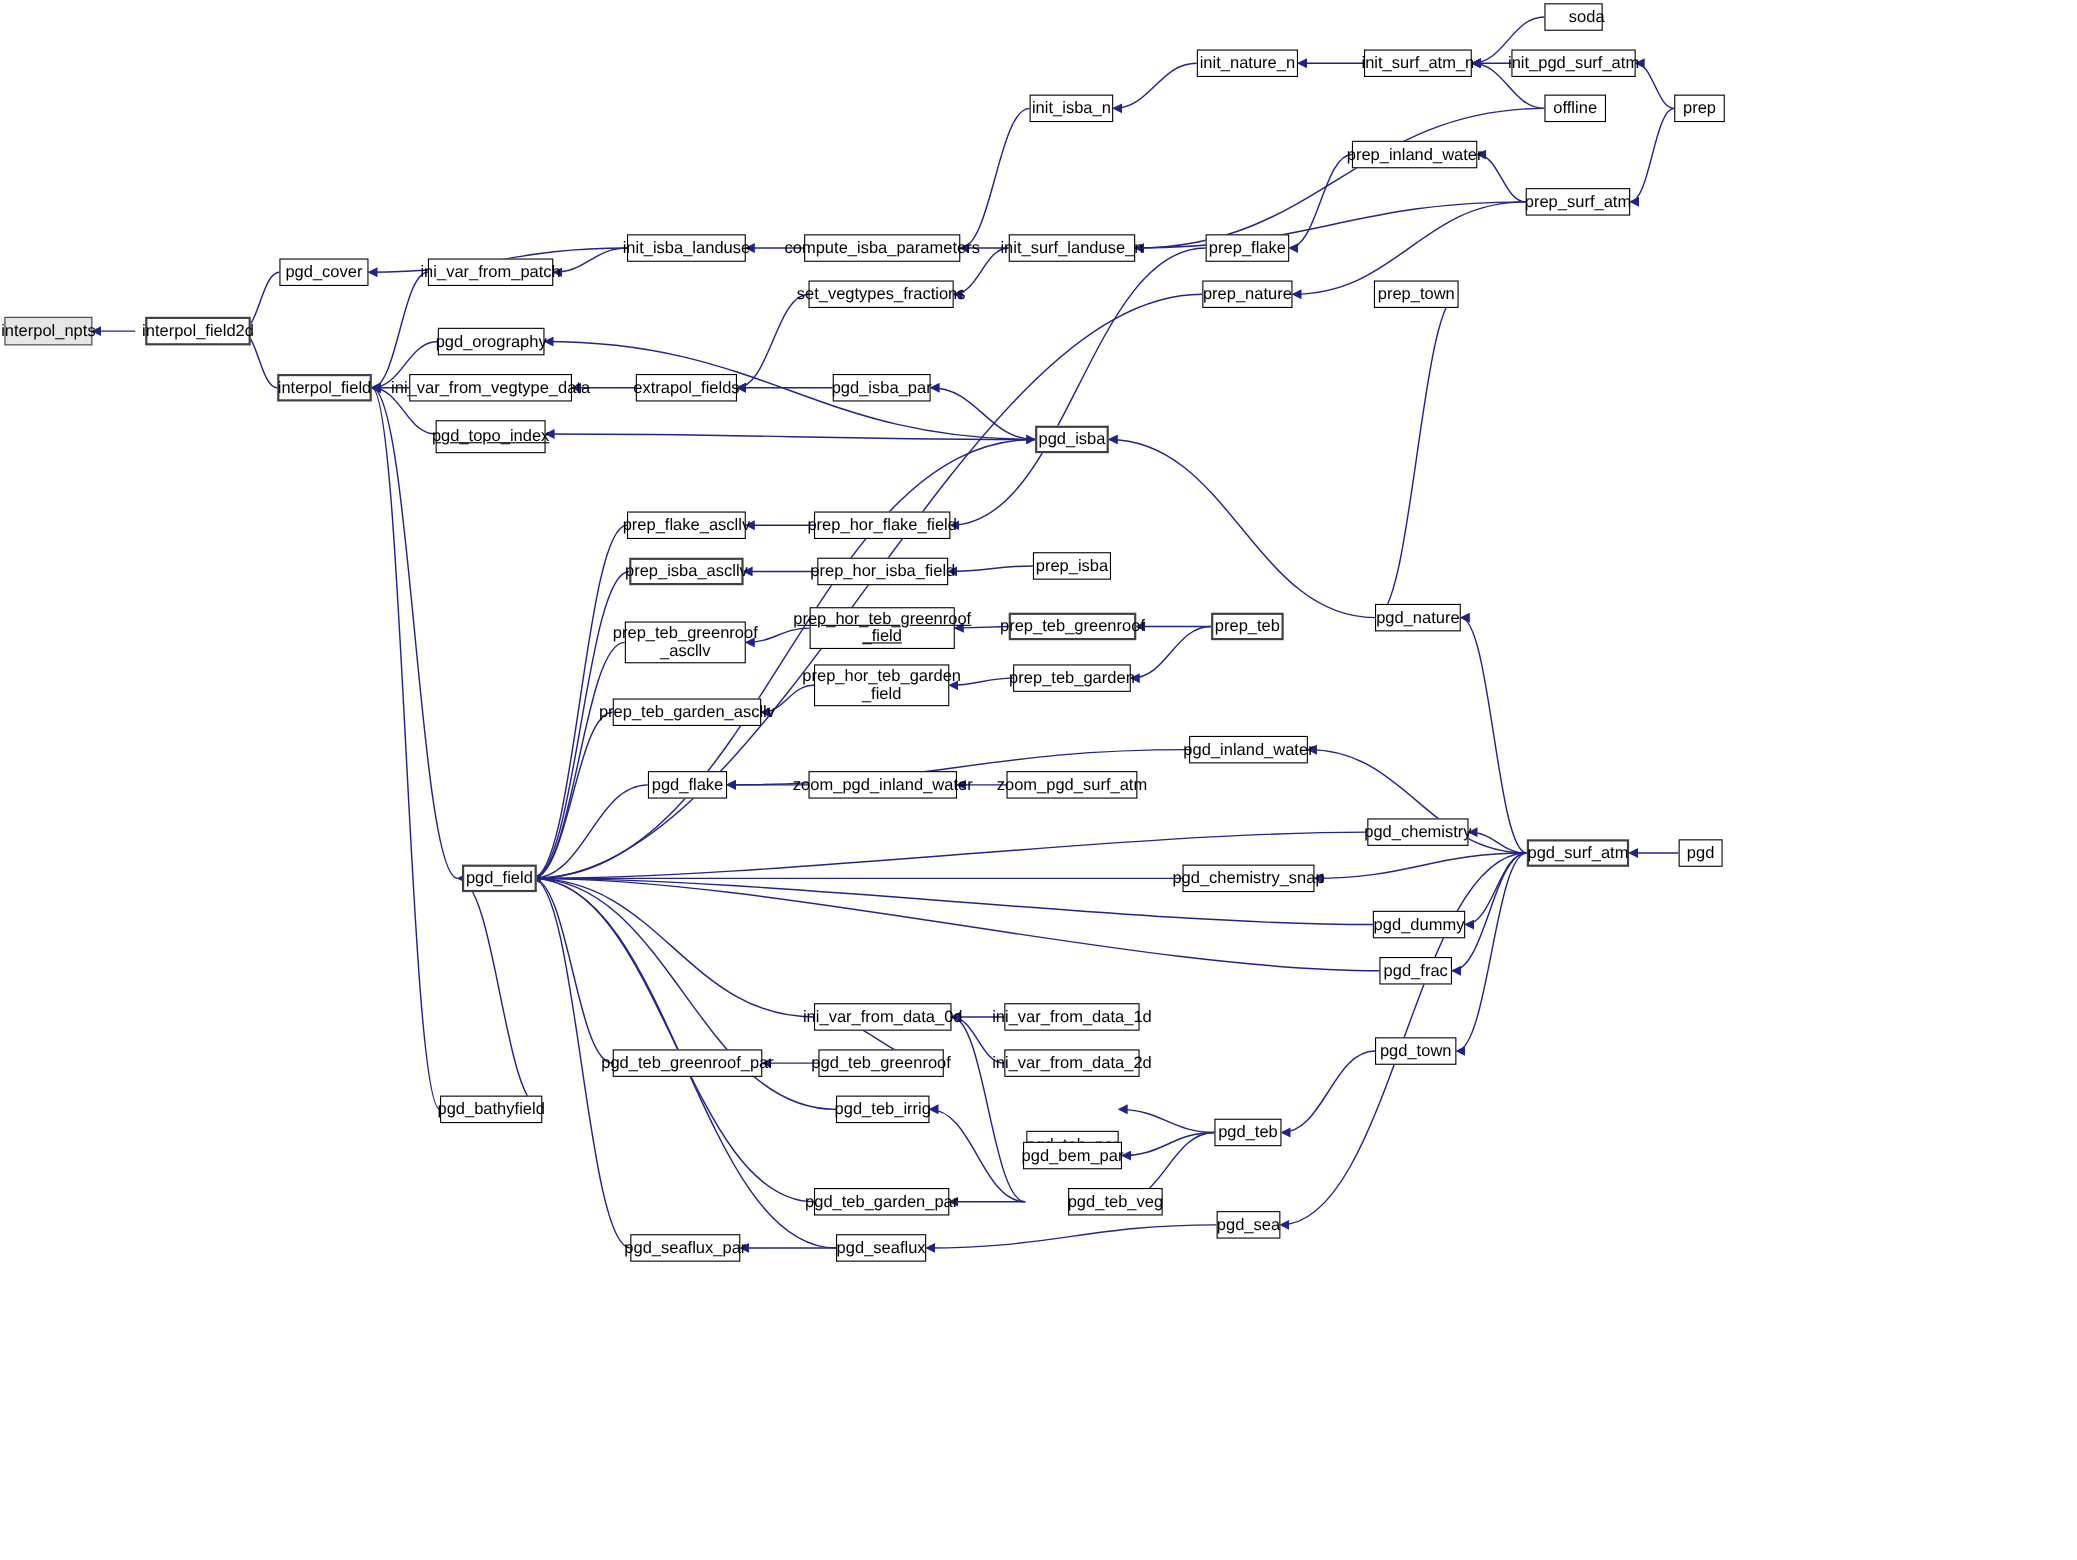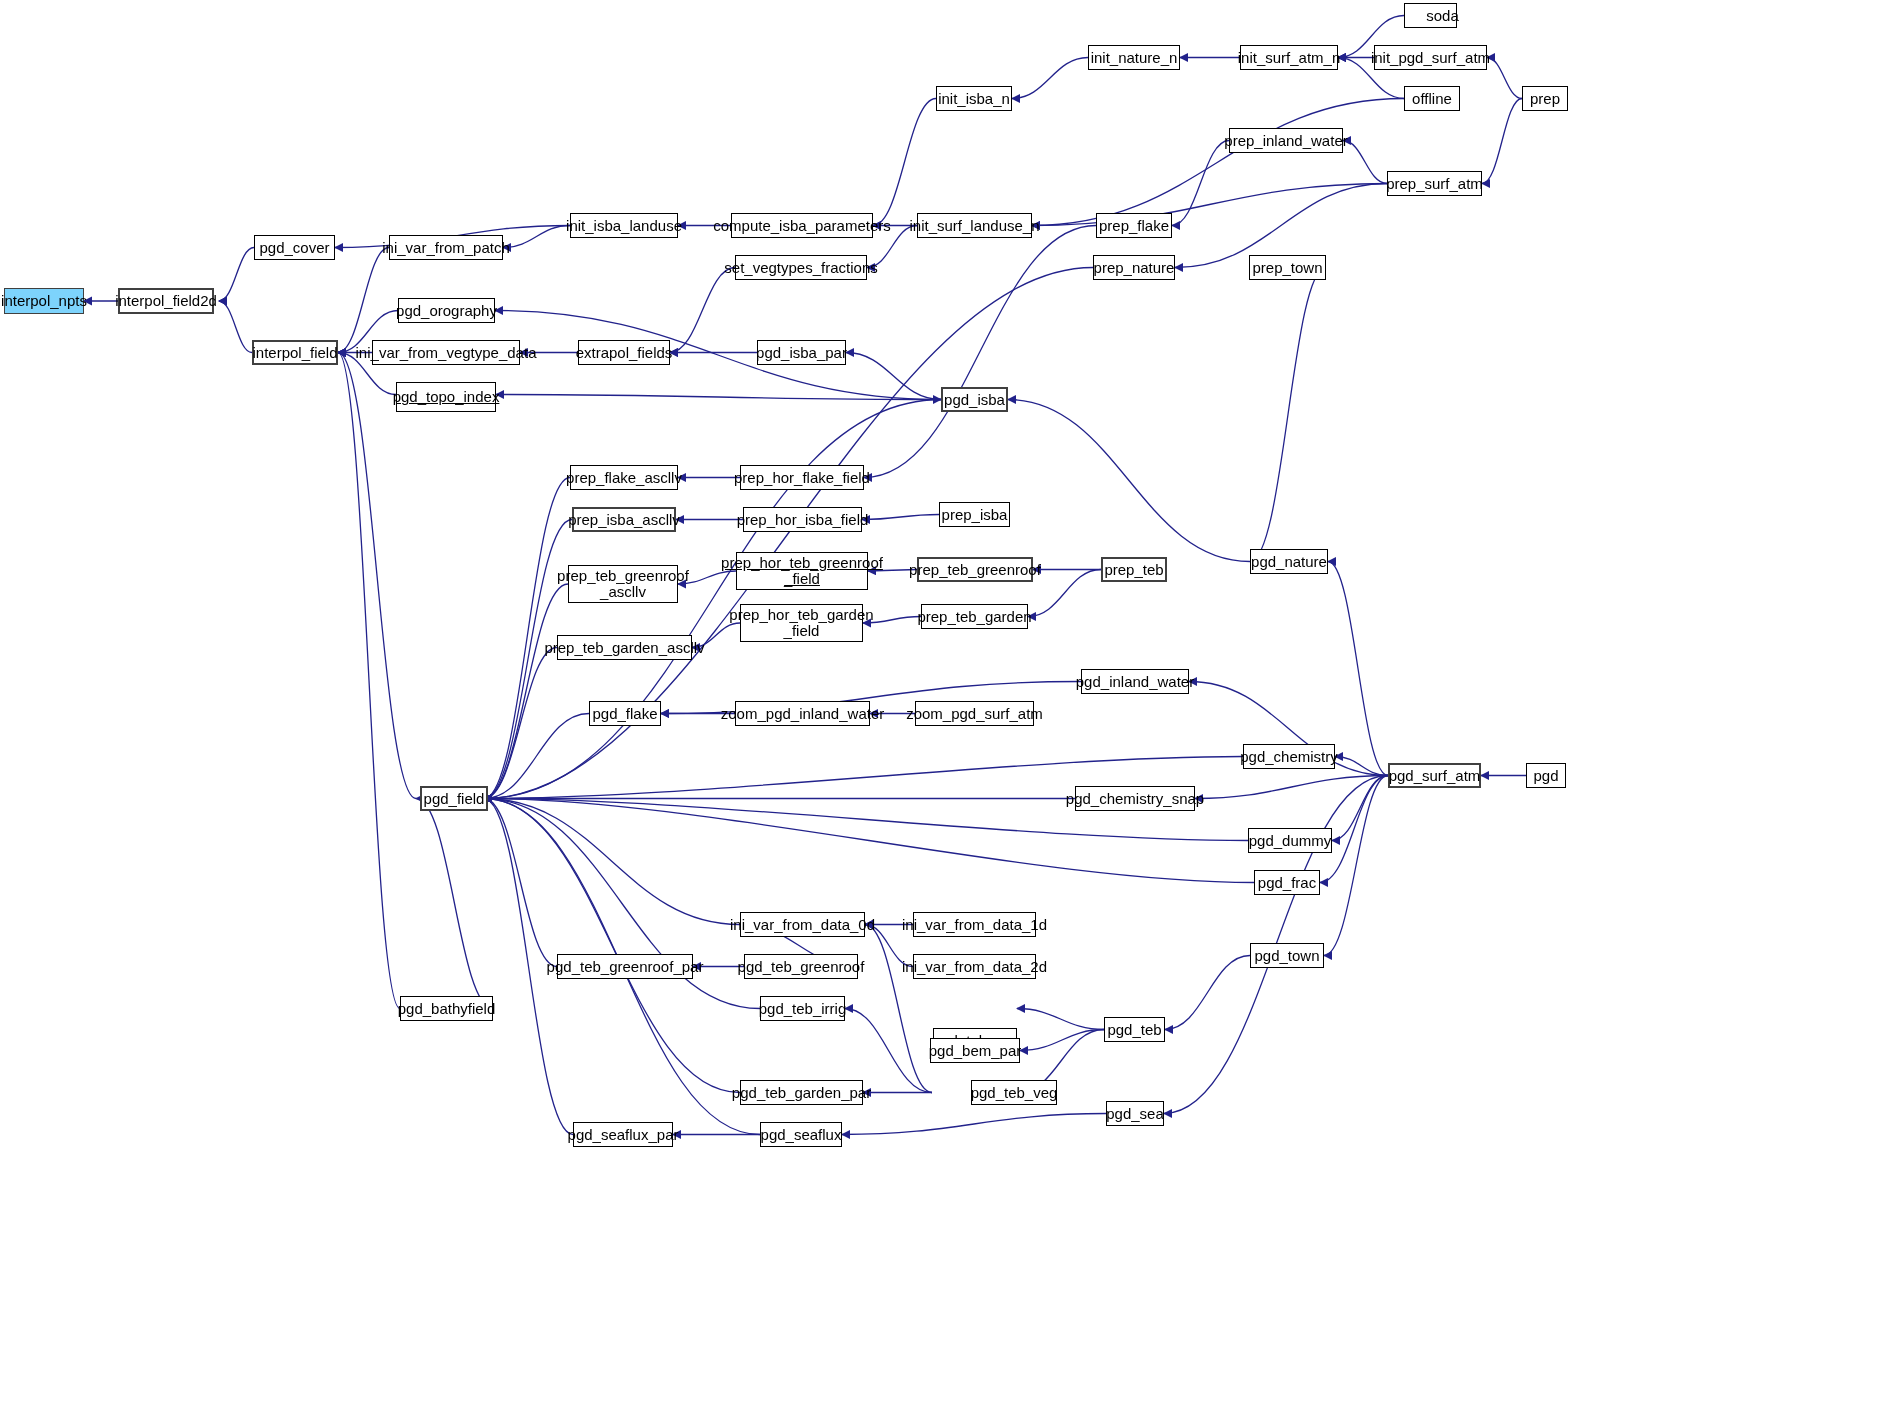--- a/index.html
+++ b/index.html
@@ -3,21 +3,21 @@
 <meta charset="utf-8">
 <style>
   html,body{margin:0;padding:0;background:#ffffff;}
   #stage{position:relative;width:1888px;height:1418px;background:#ffffff;
          font-family:"Liberation Sans","DejaVu Sans",sans-serif;}
   svg.edges{position:absolute;left:0;top:0;width:1888px;height:1418px;overflow:visible;}
   .node{position:absolute;box-sizing:border-box;border:1px solid #000000;
         background:#ffffff;display:flex;align-items:center;justify-content:center;
         font-size:15px;color:#000000;line-height:1.05;text-align:center;
         white-space:pre-line;padding:0 4px;}
-  .node.hl{background:#7dd3fc;border:1px solid #404040;}
+  .node.hl{background:#e5e5e5;border:1px solid #404040;}
   .node.thick{border:2px solid #404040;}
 </style>
 </head>
 <body>
 
 <div id="stage">
   <svg class="edges" id="edge-layer" viewBox="0 0 1888 1418" xmlns="http://www.w3.org/2000/svg">
     <defs>
       <marker id="arrow" viewBox="0 0 10 10" refX="9" refY="5" markerWidth="7" markerHeight="7" orient="auto-start-reverse">
         <path d="M 0 0 L 10 5 L 0 10 z" fill="#22228b"></path>
@@ -109,21 +109,21 @@
         <path d="M 568 584 C 530.2 584, 521.8 798.5, 484 798.5" fill="none" stroke="#22228b" stroke-width="1.3" marker-end="url(#arrow)"></path>
         <path d="M 557 647.5 C 524.15 647.5, 516.85 798.5, 484 798.5" fill="none" stroke="#22228b" stroke-width="1.3" marker-end="url(#arrow)"></path>
         <path d="M 1093 267.5 C 873 267.5, 704 798.5, 484 798.5" fill="none" stroke="#22228b" stroke-width="1.3" marker-end="url(#arrow)"></path>
         <path d="M 1326 267.5 C 1291.8 267.5, 1284.2 561.5, 1250 561.5" fill="none" stroke="#22228b" stroke-width="1.3" marker-end="url(#arrow)"></path>
         <path d="M 760 1134.5 C 635.8 1134.5, 608.2 798.5, 484 798.5" fill="none" stroke="#22228b" stroke-width="1.3" marker-end="url(#arrow)"></path>
         <path d="M 493 1008.5 C 458.35 1008.5, 450.65 798.5, 416 798.5" fill="none" stroke="#22228b" stroke-width="1.3" marker-end="url(#arrow)"></path>
       </g>
   </svg>
   <div id="node-layer">
       <div class="node hl" style="left: 4px; top: 288px; width: 80px; height: 26px;">interpol_npts</div>
-      <div class="node thick" style="left: 118px; top: 288px; width: 96px; height: 26px;">interpol_field2d</div>
+      <div class="node thick" style="left: 132px; top: 288px; width: 96px; height: 26px;">interpol_field2d</div>
       <div class="node" style="left: 254px; top: 235px; width: 81px; height: 25px;">pgd_cover</div>
       <div class="node thick" style="left: 252px; top: 340px; width: 86px; height: 25px;">interpol_field</div>
       <div class="node" style="left: 389px; top: 235px; width: 114px; height: 25px;">ini_var_from_patch</div>
       <div class="node" style="left: 398px; top: 298px; width: 97px; height: 25px;">pgd_orography</div>
       <div class="node" style="left: 372px; top: 340px; width: 148px; height: 25px;">ini_var_from_vegtype_data</div>
       <div class="node" style="left: 396px; top: 382px; width: 100px; height: 30px; text-decoration: underline;">pgd_topo_index</div>
       <div class="node" style="left: 570px; top: 213px; width: 108px; height: 25px;">init_isba_landuse</div>
       <div class="node" style="left: 735px; top: 255px; width: 132px; height: 25px;">set_vegtypes_fractions</div>
       <div class="node" style="left: 578px; top: 340px; width: 92px; height: 25px;">extrapol_fields</div>
       <div class="node" style="left: 731px; top: 213px; width: 142px; height: 25px;">compute_isba_parameters</div>

